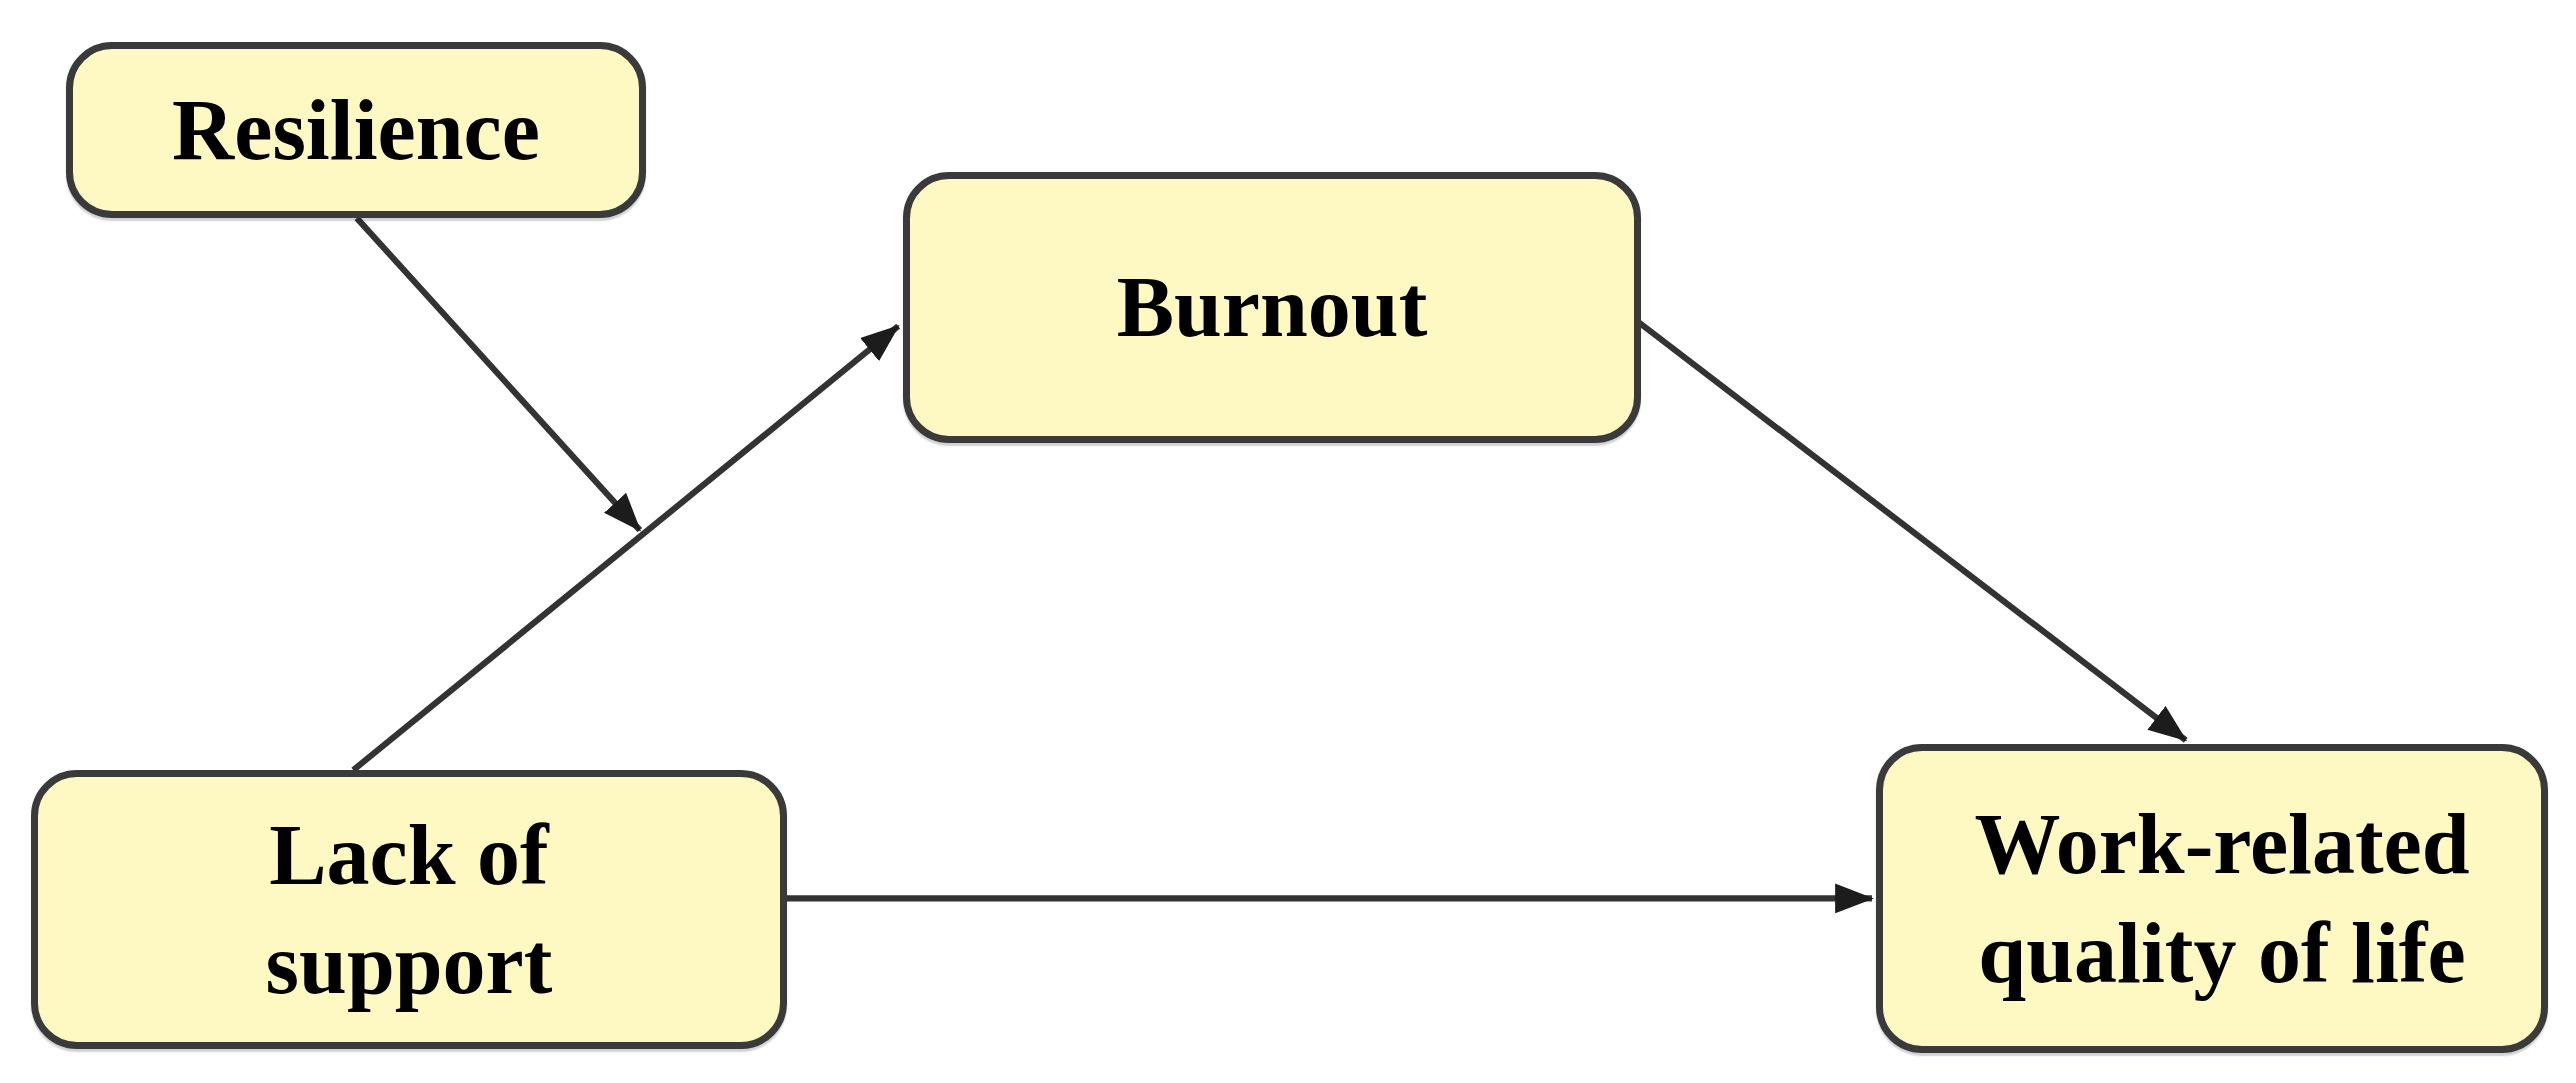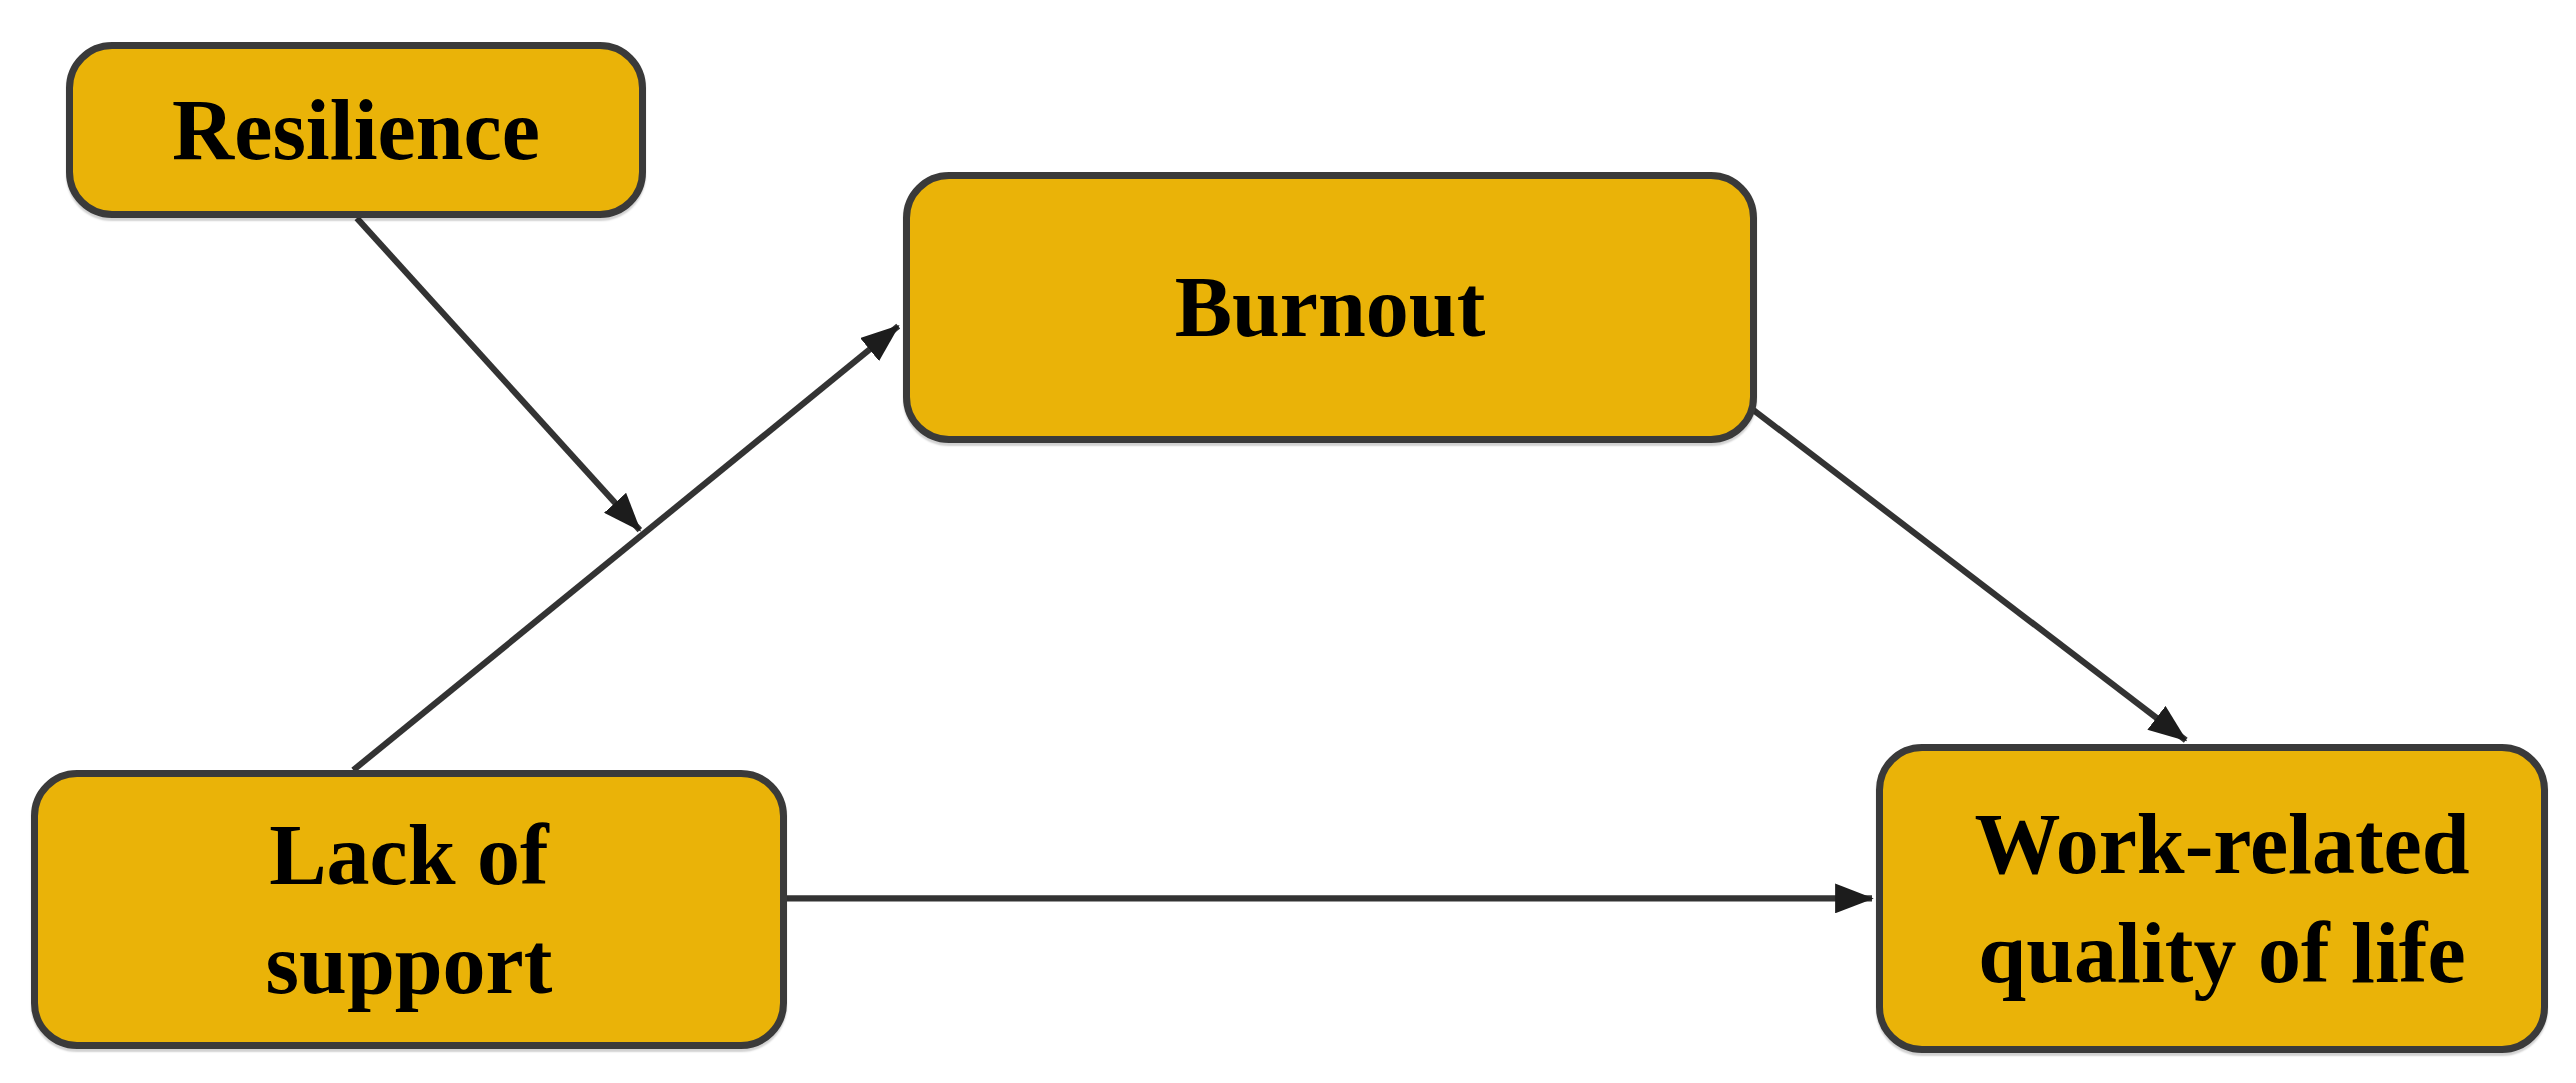--- a/index.html
+++ b/index.html
@@ -26,35 +26,35 @@
     stroke: #333333;
     stroke-width: 7;
     fill: none;
   }
   .node {
     position: absolute;
     box-sizing: border-box;
     display: flex;
     align-items: center;
     justify-content: center;
-    background: #eab308;
+    background: #fef9c3;
     border: 7px solid #3a3a3a;
     border-radius: 46px;
     box-shadow: 0 2.6px 1.8px rgba(0,0,0,0.18);
   }
   .node-label {
     font-weight: bold;
     font-size: 86px;
     line-height: 1.26;
     color: #000000;
     text-align: center;
     white-space: pre-line;
   }
   #node-resilience { left: 66px;   top: 42px;  width: 580px; height: 176px; }
-  #node-burnout    { left: 903px; top: 172px; width: 854px; height: 271px; }
+  #node-burnout    { left: 903px; top: 172px; width: 738px; height: 271px; }
   #node-lack       { left: 31px;   top: 770px; width: 756px; height: 279px; }
   #node-work       { left: 1876px; top: 744px; width: 672px; height: 309px; padding-left: 20px; }
 </style>
 </head>
 <body>
 
 <div class="canvas">
 
   <svg class="arrow-layer" viewBox="0 0 2931 1233" xmlns="http://www.w3.org/2000/svg">
     <defs>

